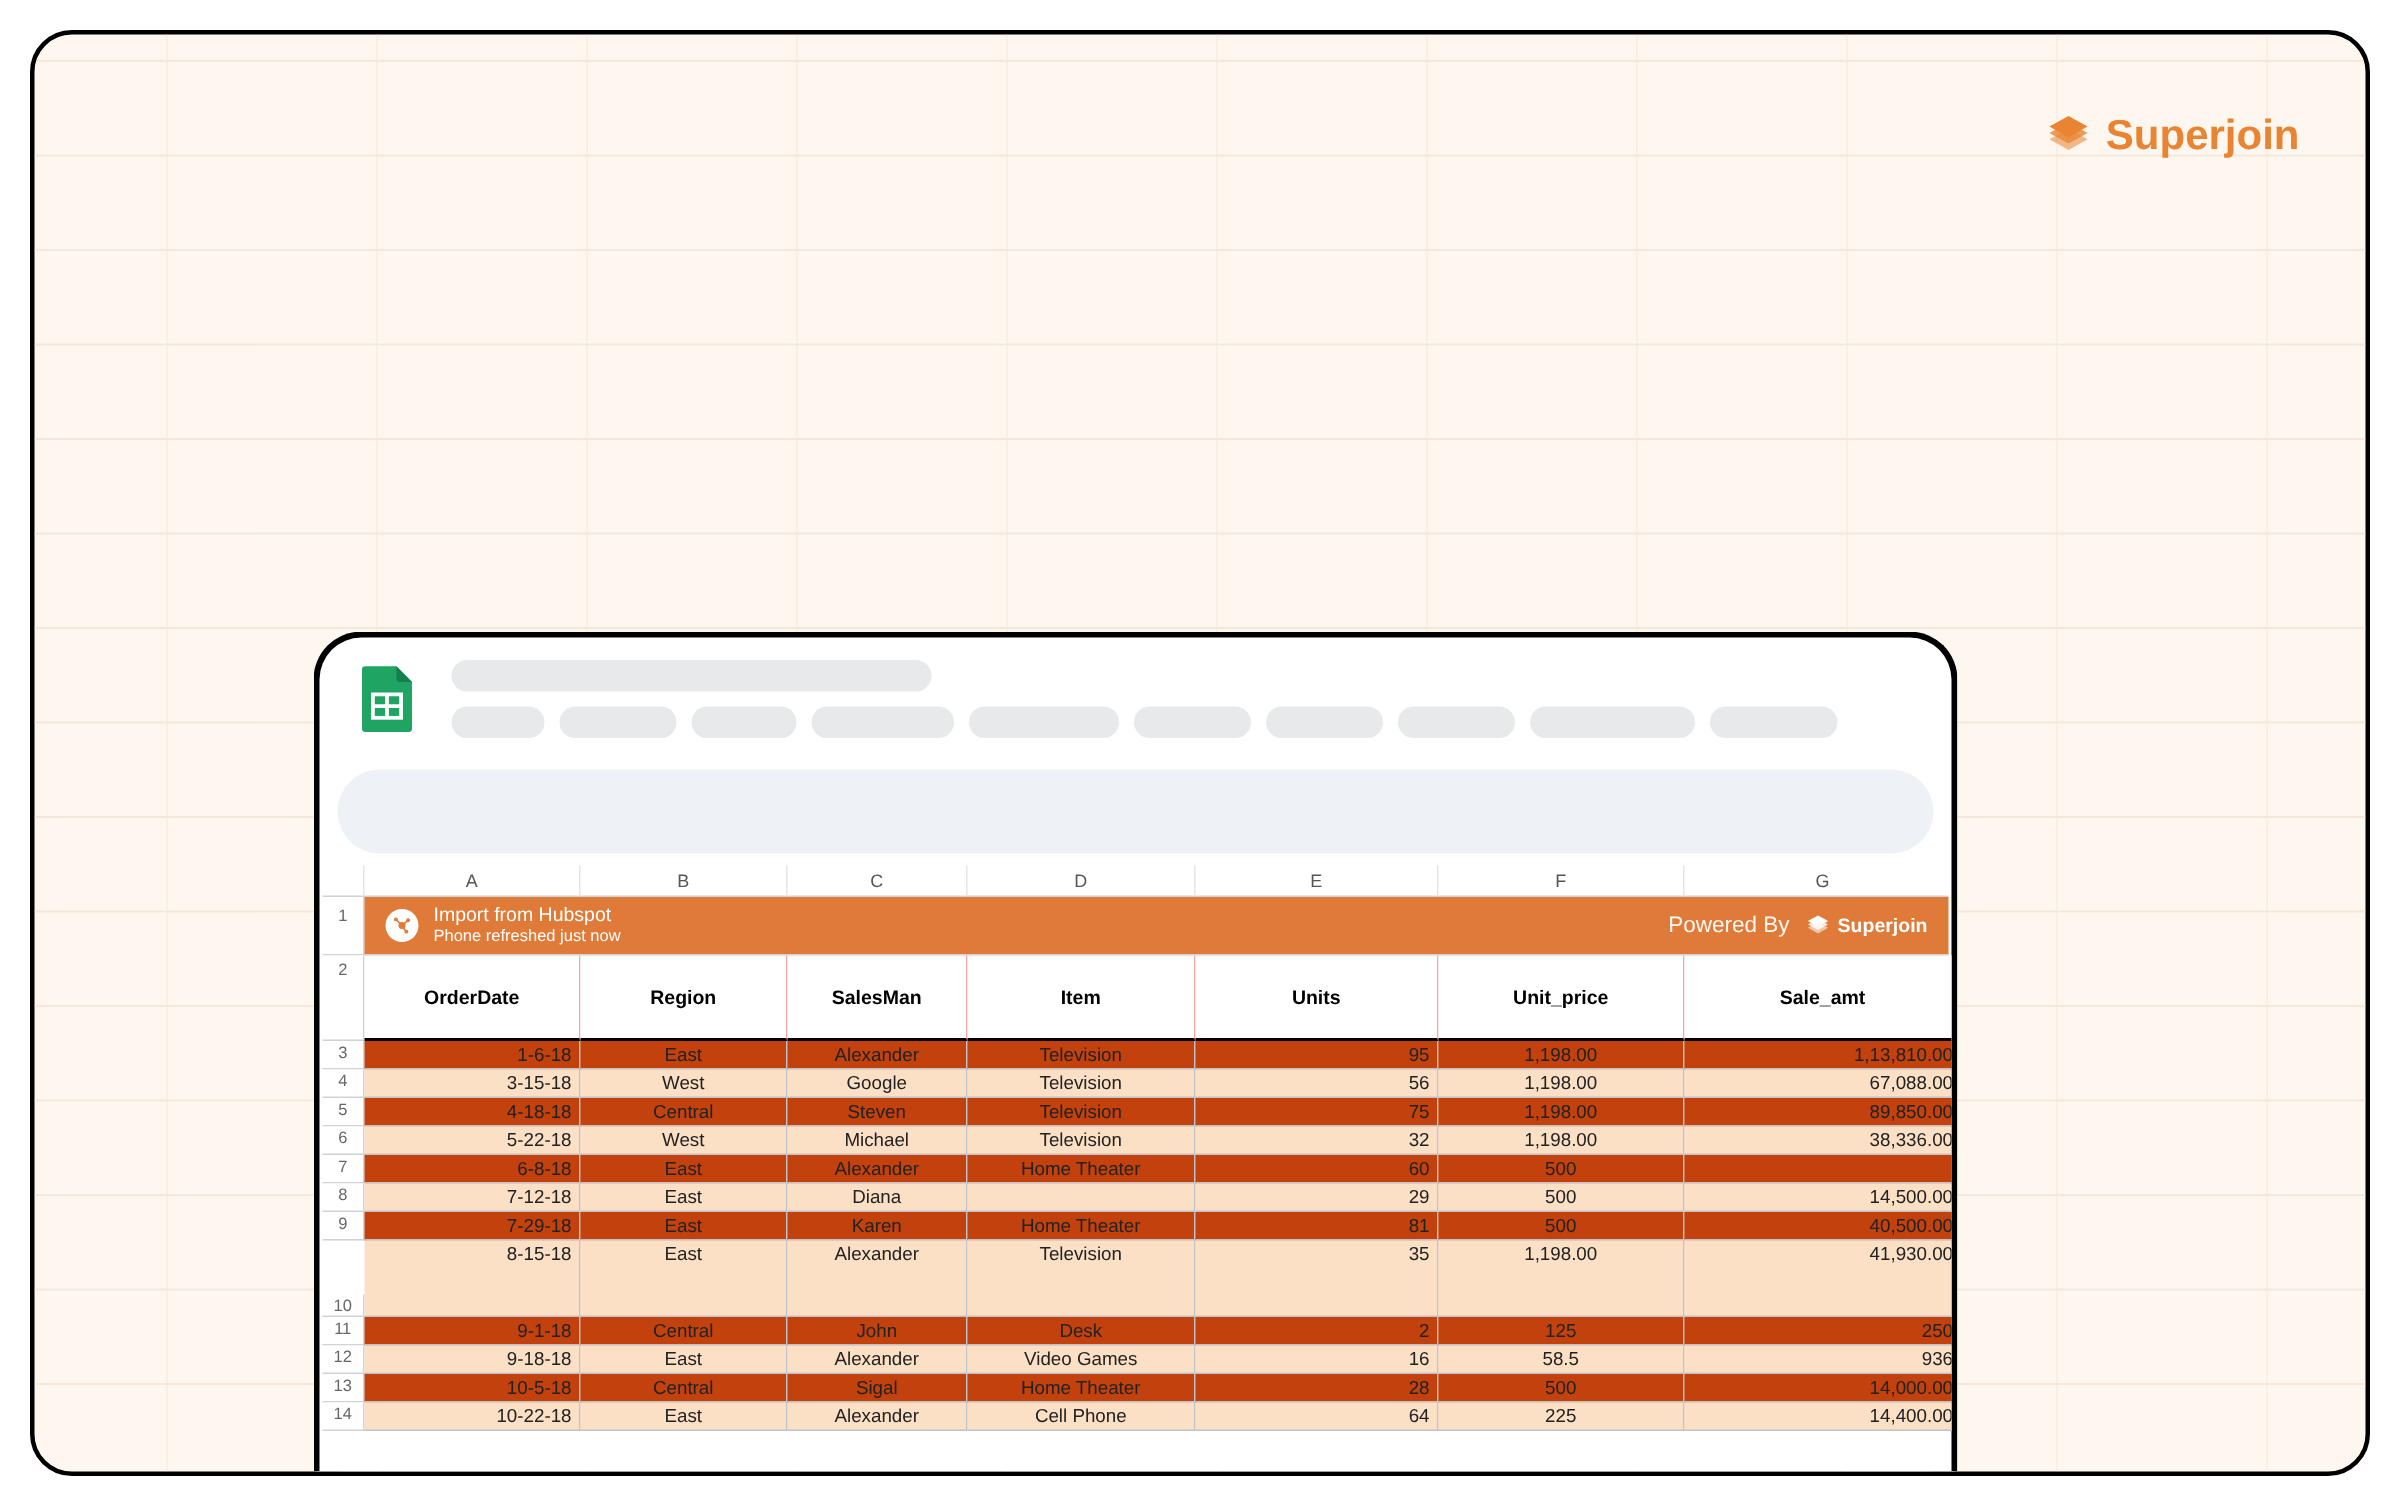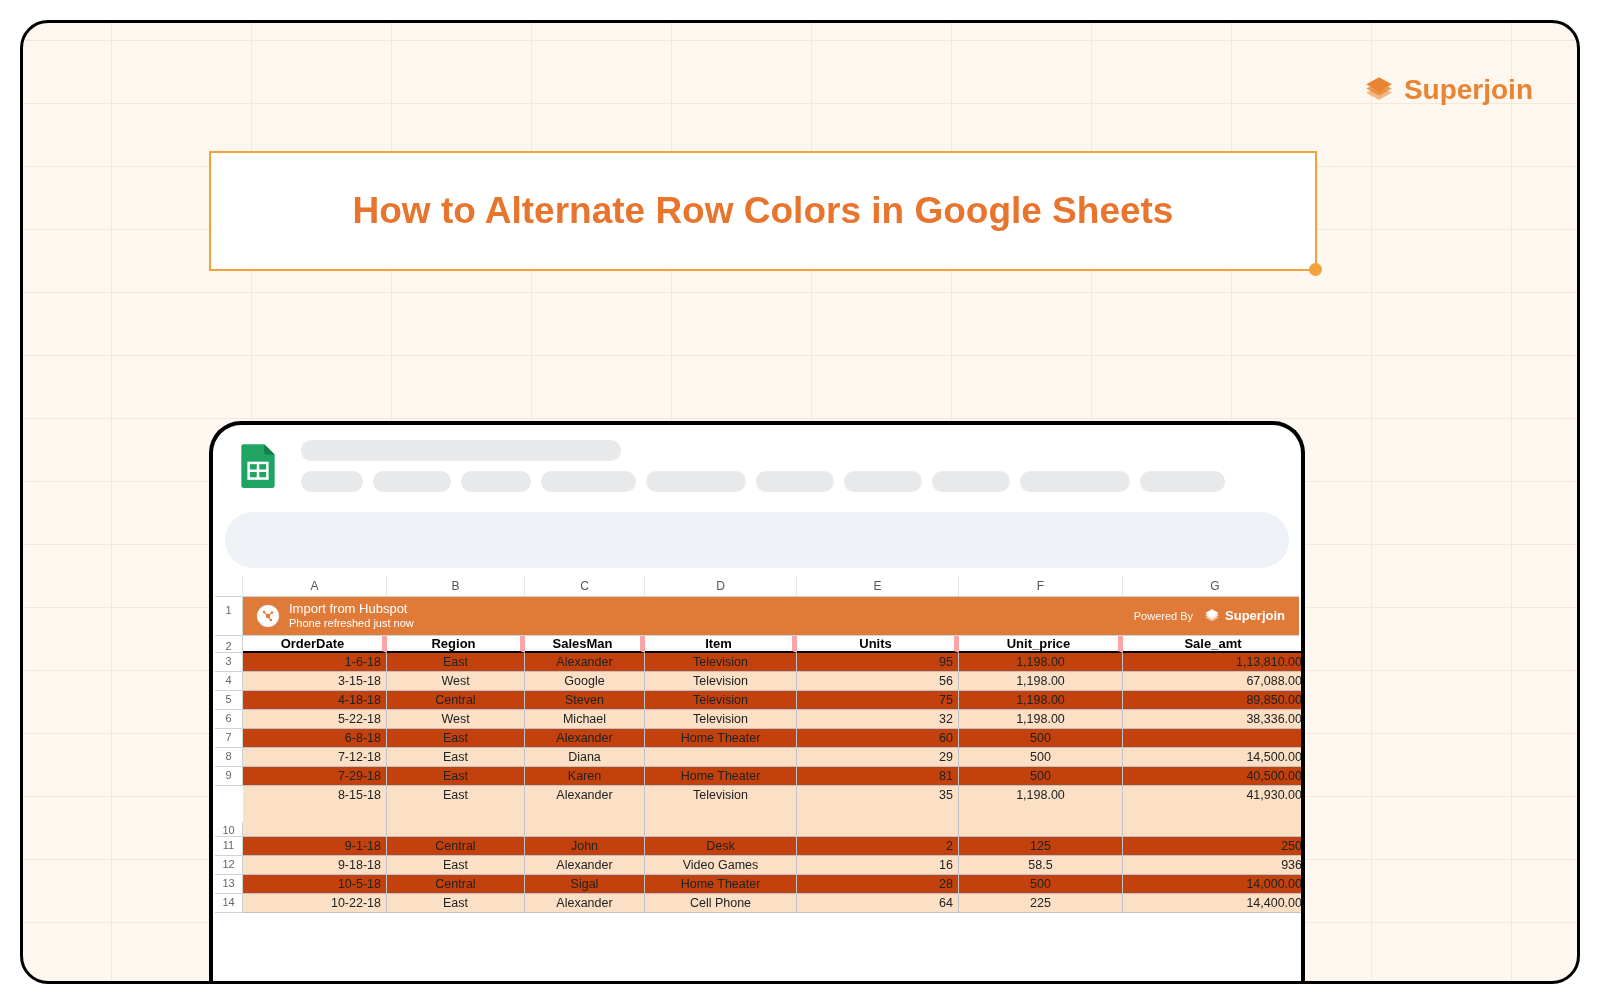--- a/index.html
+++ b/index.html
@@ -134,35 +134,35 @@
   }
   .banner .sprocket {
     width: 22px; height: 22px; border-radius: 50%; background: #fff;
     display: inline-flex; align-items: center; justify-content: center;
     margin-right: 10px; flex-shrink: 0;
   }
   .banner .sprocket svg { width: 14px; height: 14px; }
   .banner .b-text b { display: block; font-weight: 400; line-height: 1.15; }
   .banner .b-text span { display: block; font-size: 11px; line-height: 1.15; }
   .banner .spacer { flex: 1; }
-  .banner .pb { font-size: 11px; margin-right: 10px; opacity: .95; margin-left: 15px; }
+  .banner .pb { font-size: 15px; margin-right: 10px; opacity: .95; margin-left: 15px; }
   .banner svg.sj { width: 18px; height: 18px; margin-right: 4px; }
   .head-row {
     display: grid;
     grid-template-columns: 28px 144px 138px 120px 152px 162px 164px 185px;
   }
   .head-row .rownum { padding-top: 4px; }
   .head-cell {
-    border-right: 5px solid #fca5a5;
+    border-right: 1px solid #fca5a5;
     border-bottom: 2px solid #000;
     background: #fff;
     font-weight: 700;
     text-align: center;
     font-size: 13px;
-    padding: 0 0;
+    padding: 20px 0;
   }
   .data-row {
     display: grid;
     grid-template-columns: 28px 144px 138px 120px 152px 162px 164px 185px;
   }
   .cell {
     border-right: 1px solid #bfc3c8;
     border-bottom: 1px solid #bfc3c8;
     font-size: 12.5px;
     padding: 2px 5px;
@@ -185,24 +185,20 @@
     <svg viewBox="0 0 48 48">
       <g fill="#e88432">
         <path d="M6 28 L24 18 L42 28 L24 38 Z" opacity=".55"></path>
         <path d="M6 22 L24 12 L42 22 L24 32 Z" opacity=".8"></path>
         <path d="M6 16 L24 6 L42 16 L24 26 Z"></path>
       </g>
     </svg>
     <span>Superjoin</span>
   </div>
 
-  <div class="title-box">
-    <h1>How to Alternate Row Colors in Google Sheets</h1>
-    <div class="title-dot"></div>
-  </div>
 
   <div class="sheets-frame">
     <div class="sheets-top">
       <div class="gs-icon">
         <svg viewBox="0 0 48 48">
           <path fill="#1fa463" d="M10 4h20l10 10v30a2 2 0 0 1-2 2H10a2 2 0 0 1-2-2V6a2 2 0 0 1 2-2z"></path>
           <path fill="#13804b" d="M30 4l10 10H32a2 2 0 0 1-2-2V4z"></path>
           <rect x="15" y="22" width="18" height="15" fill="none" stroke="#fff" stroke-width="2.4"></rect>
           <line x1="15" y1="29.5" x2="33" y2="29.5" stroke="#fff" stroke-width="2.4"></line>
           <line x1="24" y1="22" x2="24" y2="37" stroke="#fff" stroke-width="2.4"></line>

